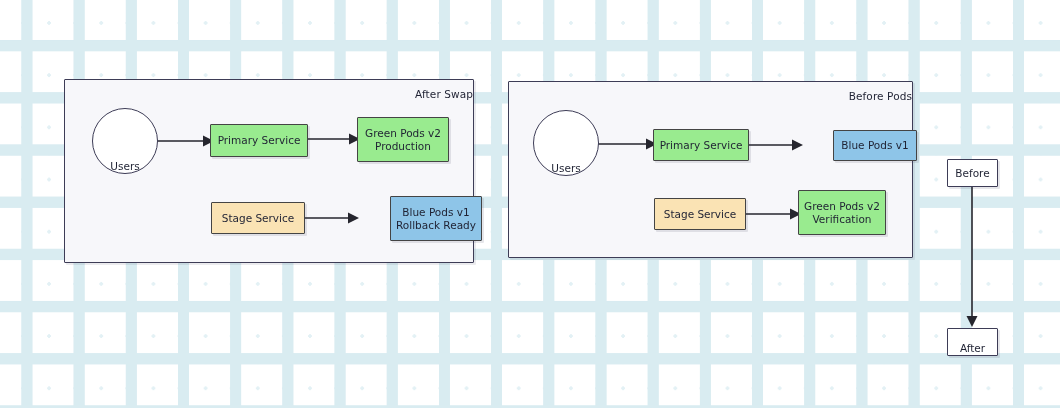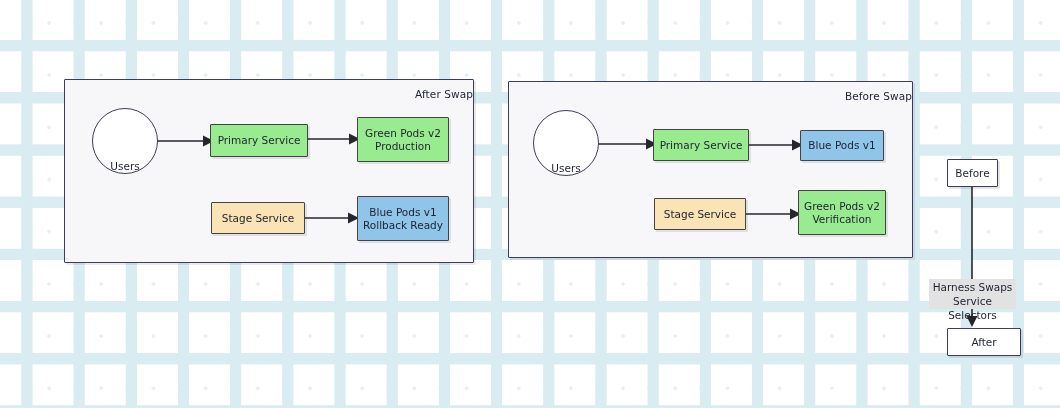--- a/index.html
+++ b/index.html
@@ -86,21 +86,21 @@
     white-space: pre-line;
     padding: 0 4px;
   }
   .node.circle {
     border-radius: 50%;
     background: #ffffff;
     box-shadow: none;
     align-items: flex-end;
   }
   .node.green  { background: #99eb8f; border-color: #444; }
-  .node.blue   { background: #8ec5e8; border-color: #444; }
+  .node.blue   { background: #8ec5e8; border-color: #444; margin-left: 33px; }
   .node.orange { background: #fae3b4; border-color: #444; }
   .node.plain  { background: #ffffff; }
 
   
   .edge {
     position: absolute;
     pointer-events: none;
   }
   .edge line, .edge path {
     stroke: #26262e;
@@ -157,21 +157,21 @@
   </div>
   <div class="node orange" style="left:211px; top:202px; width:94px; height:32px;">
     <span>Stage Service</span>
   </div>
   <div class="node blue" style="left:357px; top:196px; width:92px; height:45px;">
     <span>Blue Pods v1
 Rollback Ready</span>
   </div>
 
   <div class="cluster" style="left:508px; top:81px; width:405px; height:177px;">
-    <div class="cluster-label">Before Swap</div>
+    <div class="cluster-label">Before Pods</div>
   </div>
 
   <svg class="edge" style="left:597px; top:133px; width:62px; height:22px;" viewBox="0 0 62 22">
     <line x1="0" y1="11" x2="49" y2="11"></line>
     <polygon class="arrowhead" points="49,5.5 60,11 49,16.5"></polygon>
   </svg>
   <svg class="edge" style="left:747px; top:134px; width:58px; height:22px;" viewBox="0 0 58 22">
     <line x1="0" y1="11" x2="45" y2="11"></line>
     <polygon class="arrowhead" points="45,5.5 56,11 45,16.5"></polygon>
   </svg>
@@ -199,19 +199,17 @@
 
   <svg class="edge" style="left:962px; top:186px; width:24px; height:142px;" viewBox="0 0 24 142">
     <line x1="10" y1="0" x2="10" y2="130"></line>
     <polygon class="arrowhead" points="4.5,130 15.5,130 10,141"></polygon>
   </svg>
 
   <div class="node plain" style="left:947px; top:159px; width:51px; height:28px;">
     <span>Before</span>
   </div>
 
-  <div class="edge-label" style="left:929px; top:279px; width:87px; height:30px;">Harness Swaps
-Service Selectors</div>
-
-  <div class="node plain" style="left:947px; top:328px; width:74px; height:28px;">
+
+  <div class="node plain" style="left:947px; top:328px; width:51px; height:28px;align-items:flex-end;">
     <span>After</span>
   </div>
 </div>
 
 </body></html>

